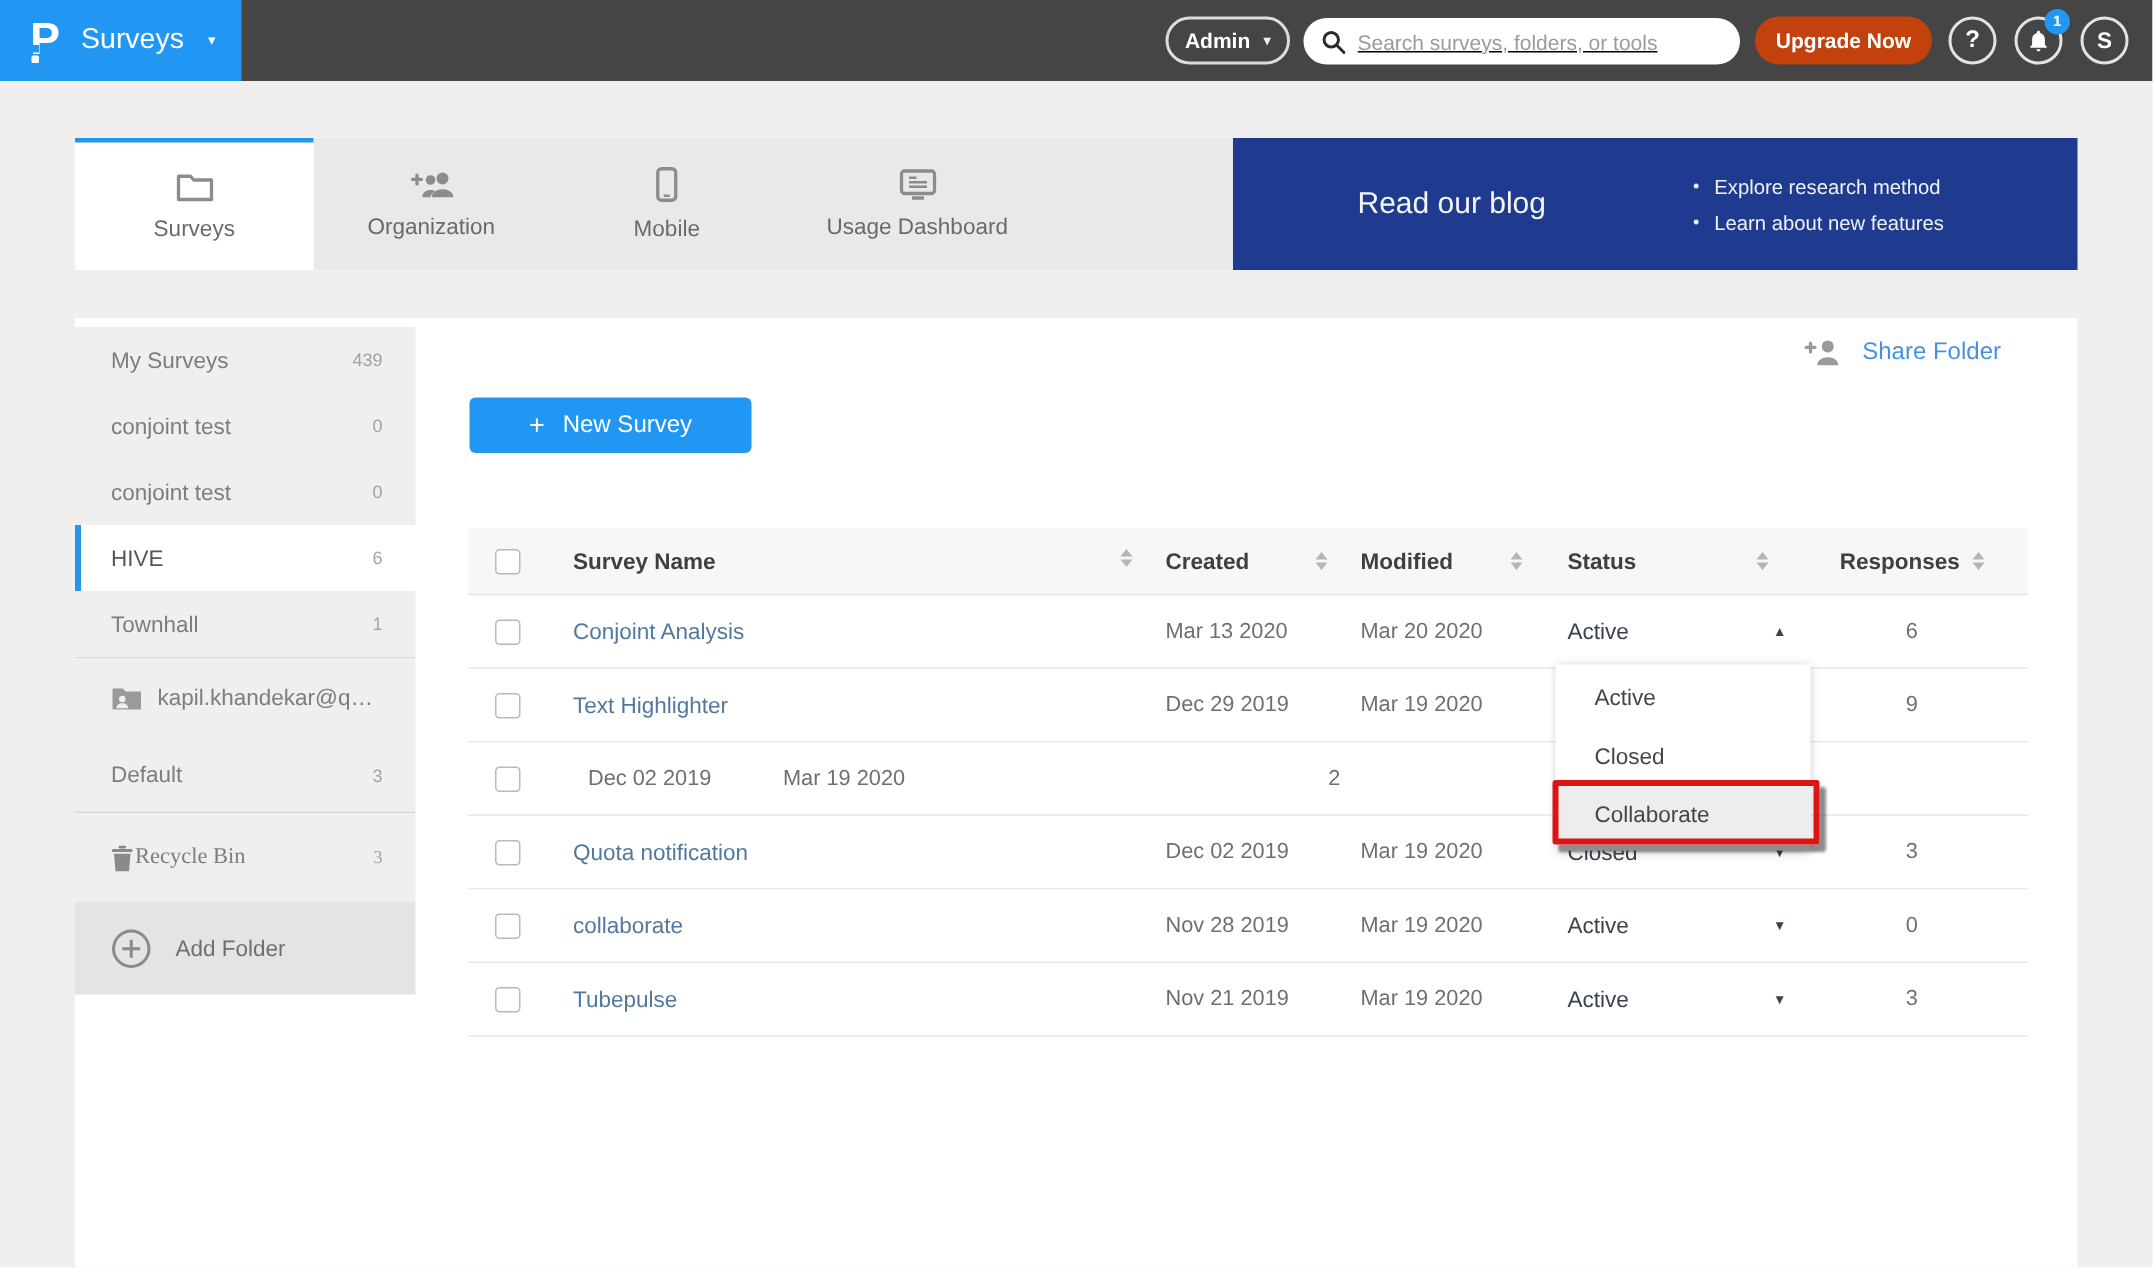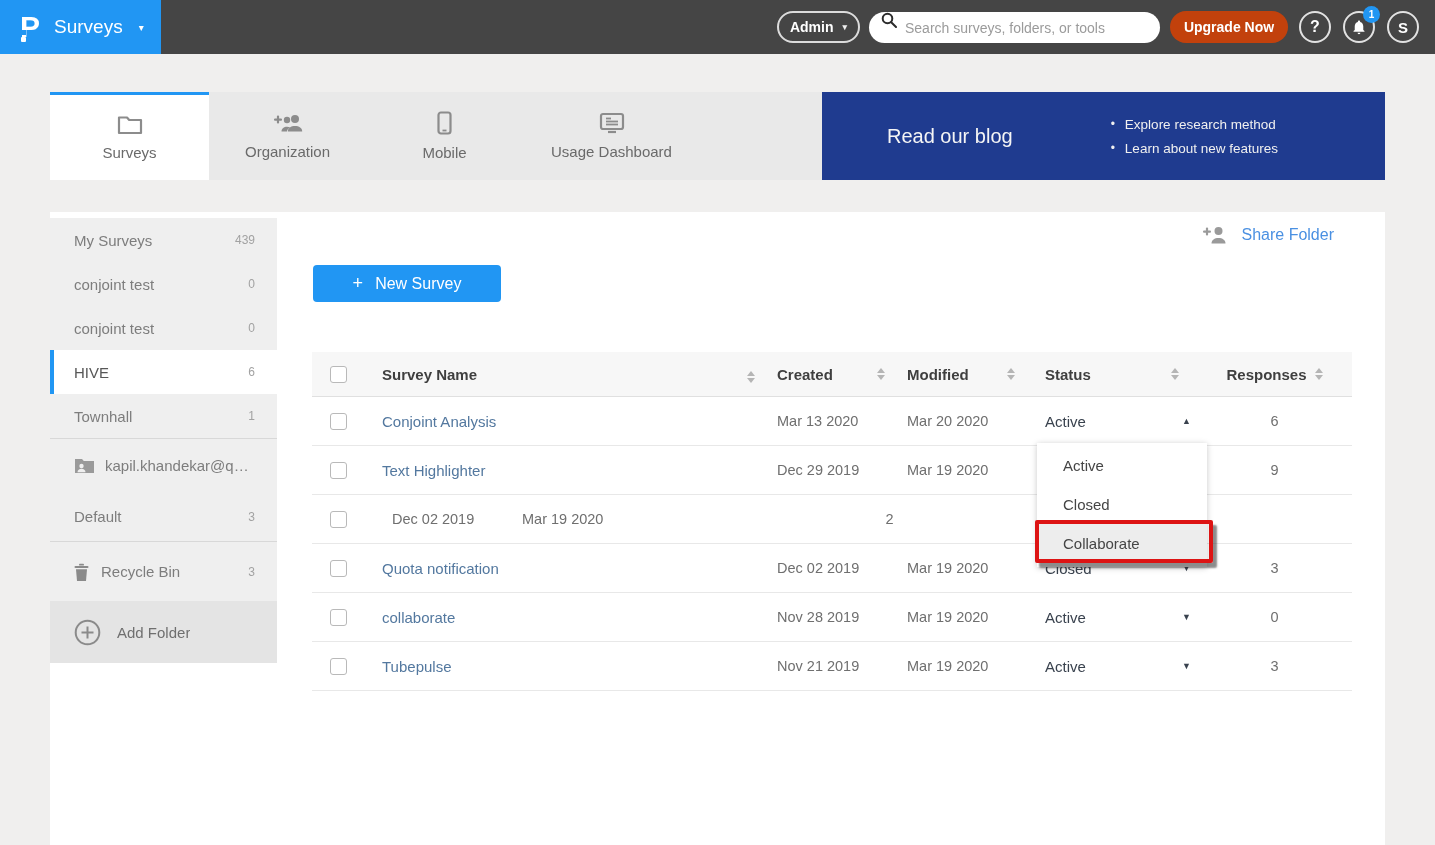--- a/index.html
+++ b/index.html
@@ -11,74 +11,74 @@
   .logo-block { position:absolute; left:0; top:0; width:161px; height:54px; background:#2196f3; display:flex; align-items:center; gap:14px; padding-left:20px; cursor:pointer; }
   .logo-p { position:relative; color:#fff; font-size:30px; font-weight:700; line-height:1; }
   .logo-p::before { content:""; position:absolute; left:1px; bottom:7px; width:5px; height:5px; background:#2196f3; }
   .logo-p::after  { content:""; position:absolute; left:1px; bottom:0;  width:5px; height:5px; background:#fff; border-radius:1px; }
   .product-name { color:#fff; font-size:19px; }
   .logo-caret { color:#fff; font-size:10px; margin-left:2px; }
 
   .admin-pill { position:absolute; left:777px; top:11px; width:83px; height:32px; border:2px solid #dcdcdc; border-radius:17px; display:flex; align-items:center; justify-content:center; gap:9px; color:#fff; font-size:14px; font-weight:700; cursor:pointer; }
   .admin-caret { font-size:9px; color:#eee; }
 
-  .search-box { position:absolute; left:869px; top:12px; width:291px; height:31px; background:#fff; border-radius:16px; display:flex; padding:0 12px; gap:8px; }
+  .search-box { position:absolute; left:869px; top:12px; width:291px; height:31px; background:#fff; border-radius:16px; display:flex; align-items:center; padding:0 12px; gap:8px;text-decoration:underline; }
   .search-box input { border:none; outline:none; flex:1; font-size:14px; color:#444; font-family:"Liberation Sans", sans-serif; background:transparent; }
   .search-box input::placeholder { color:#9b9b9b; }
 
   .upgrade-btn { position:absolute; left:1170px; top:11px; width:118px; height:32px; background:#c2410c; border:none; border-radius:17px; color:#fff; font-size:14px; font-weight:700; font-family:"Liberation Sans", sans-serif; cursor:pointer; }
 
   .circle-btn { position:absolute; top:11px; width:32px; height:32px; border:2px solid #e2e2e2; border-radius:50%; display:flex; align-items:center; justify-content:center; color:#fff; font-weight:700; font-size:16px; cursor:pointer; }
   .help-btn { left:1299px; }
   .bell-btn { left:1343px; }
   .avatar-btn { left:1387px; font-size:15px; }
   .bell-badge { position:absolute; top:-7px; right:-7px; width:17px; height:17px; background:#2196f3; border-radius:50%; color:#fff; font-size:10px; font-weight:700; display:flex; align-items:center; justify-content:center; }
 
   
   .tabstrip { position:absolute; left:50px; top:92px; width:1335px; height:88px; background:#e9e9e9; display:flex; }
   .tab { height:88px; display:flex; flex-direction:column; align-items:center; justify-content:center; gap:9px; cursor:pointer; color:#6a6a6a; font-size:15px; }
   .tab.active { background:#fff; border-top:3px solid #2196f3; }
   .tab-surveys { width:159px; } .tab-org { width:157px; } .tab-usage { width:177px; } .tab-mobile { width:157px; }
 
   .blog-banner { margin-left:auto; width:563px; height:88px; background:#1f3b8f; display:flex; align-items:center; }
-  .blog-title { color:#f5f5f5; font-size:20px; margin-left:65px; cursor:pointer; white-space:nowrap; }
+  .blog-title { color:#f5f5f5; font-size:20px; margin-left:83px; cursor:pointer; white-space:nowrap; }
   .blog-bullets { margin-left:98px; display:flex; flex-direction:column; gap:9px; }
   .blog-bullet-row { display:flex; align-items:center; gap:10px; color:#f0f0f0; font-size:13.5px; }
   .blog-dot { font-size:12px; }
 
   
   .card { position:absolute; left:50px; top:212px; width:1335px; height:633px; background:#fff; }
 
   
   .sidebar { position:absolute; left:0; top:6px; width:227px; }
   .sb-item { height:44px; background:#efefef; display:flex; align-items:center; padding:0 22px 0 24px; cursor:pointer; }
   .sb-label { font-size:15px; color:#7d7d7d; flex:1; white-space:nowrap; overflow:hidden; text-overflow:ellipsis; }
   .sb-count { font-size:12px; color:#a2a2a2; margin-left:8px; }
   .sb-item.selected { background:#fff; border-left:4px solid #2196f3; padding-left:20px; }
   .sb-item.selected .sb-label { color:#575757; }
   .sb-divider { height:1px; background:#d8d8d8; }
   .sb-item.h-kapil { height:53px; gap:10px; }
   .sb-item.h-default { height:49px; }
-  .sb-item.h-recycle { height:59px; gap:12px; }
+  .sb-item.h-recycle { height:59px; gap:1px;font-family:Liberation Serif, serif; }
   .sb-add { height:62px; background:#e4e4e4; display:flex; align-items:center; gap:16px; padding-left:24px; cursor:pointer; }
   .sb-add .sb-label { flex:none; color:#6f6f6f; }
 
   
   .share-folder { position:absolute; right:51px; top:14px; display:flex; align-items:center; gap:14px; cursor:pointer; }
   .share-folder-text { color:#4a90e2; font-size:16px; }
 
   .new-survey-btn { position:absolute; left:263px; top:53px; width:188px; height:37px; background:#2196f3; border:none; border-radius:4px; color:#fff; display:flex; align-items:center; justify-content:center; gap:12px; font-size:16px; font-family:"Liberation Sans", sans-serif; cursor:pointer; }
   .plus-glyph { font-size:18px; font-weight:400; }
 
   
   .table { position:absolute; left:262px; top:140px; width:1040px; }
   .thead { display:flex; align-items:center; height:45px; background:#f7f7f7; border-bottom:1px solid #e0e0e0; }
   .trow { display:flex; align-items:center; height:49px; border-bottom:1px solid #e8e8e8; background:#fff; }
   .col-check { width:70px; padding-left:18px; }
-  .col-name { width:385px; display:flex; align-items:flex-end; }
+  .col-name { width:385px; display:flex; align-items:flex-start; }
   .col-created { width:130px; padding-left:10px; display:flex; align-items:center; }
   .col-modified { width:130px; padding-left:10px; display:flex; align-items:center; }
   .col-status { width:180px; padding-left:18px; padding-right:16px; display:flex; align-items:center; }
   .col-resp { width:135px; display:flex; align-items:center; justify-content:center; }
   .hdr-label { font-size:15px; font-weight:700; color:#3f3f3f; }
   .sort { display:inline-flex; flex-direction:column; gap:2px; margin-left:auto; margin-right:12px; cursor:pointer; }
   .sort.inline { margin-left:8px; margin-right:0; }
   .sort::before { content:""; border-left:4px solid transparent; border-right:4px solid transparent; border-bottom:5px solid #b5b5b5; }
   .sort::after  { content:""; border-left:4px solid transparent; border-right:4px solid transparent; border-top:5px solid #b5b5b5; }
 

